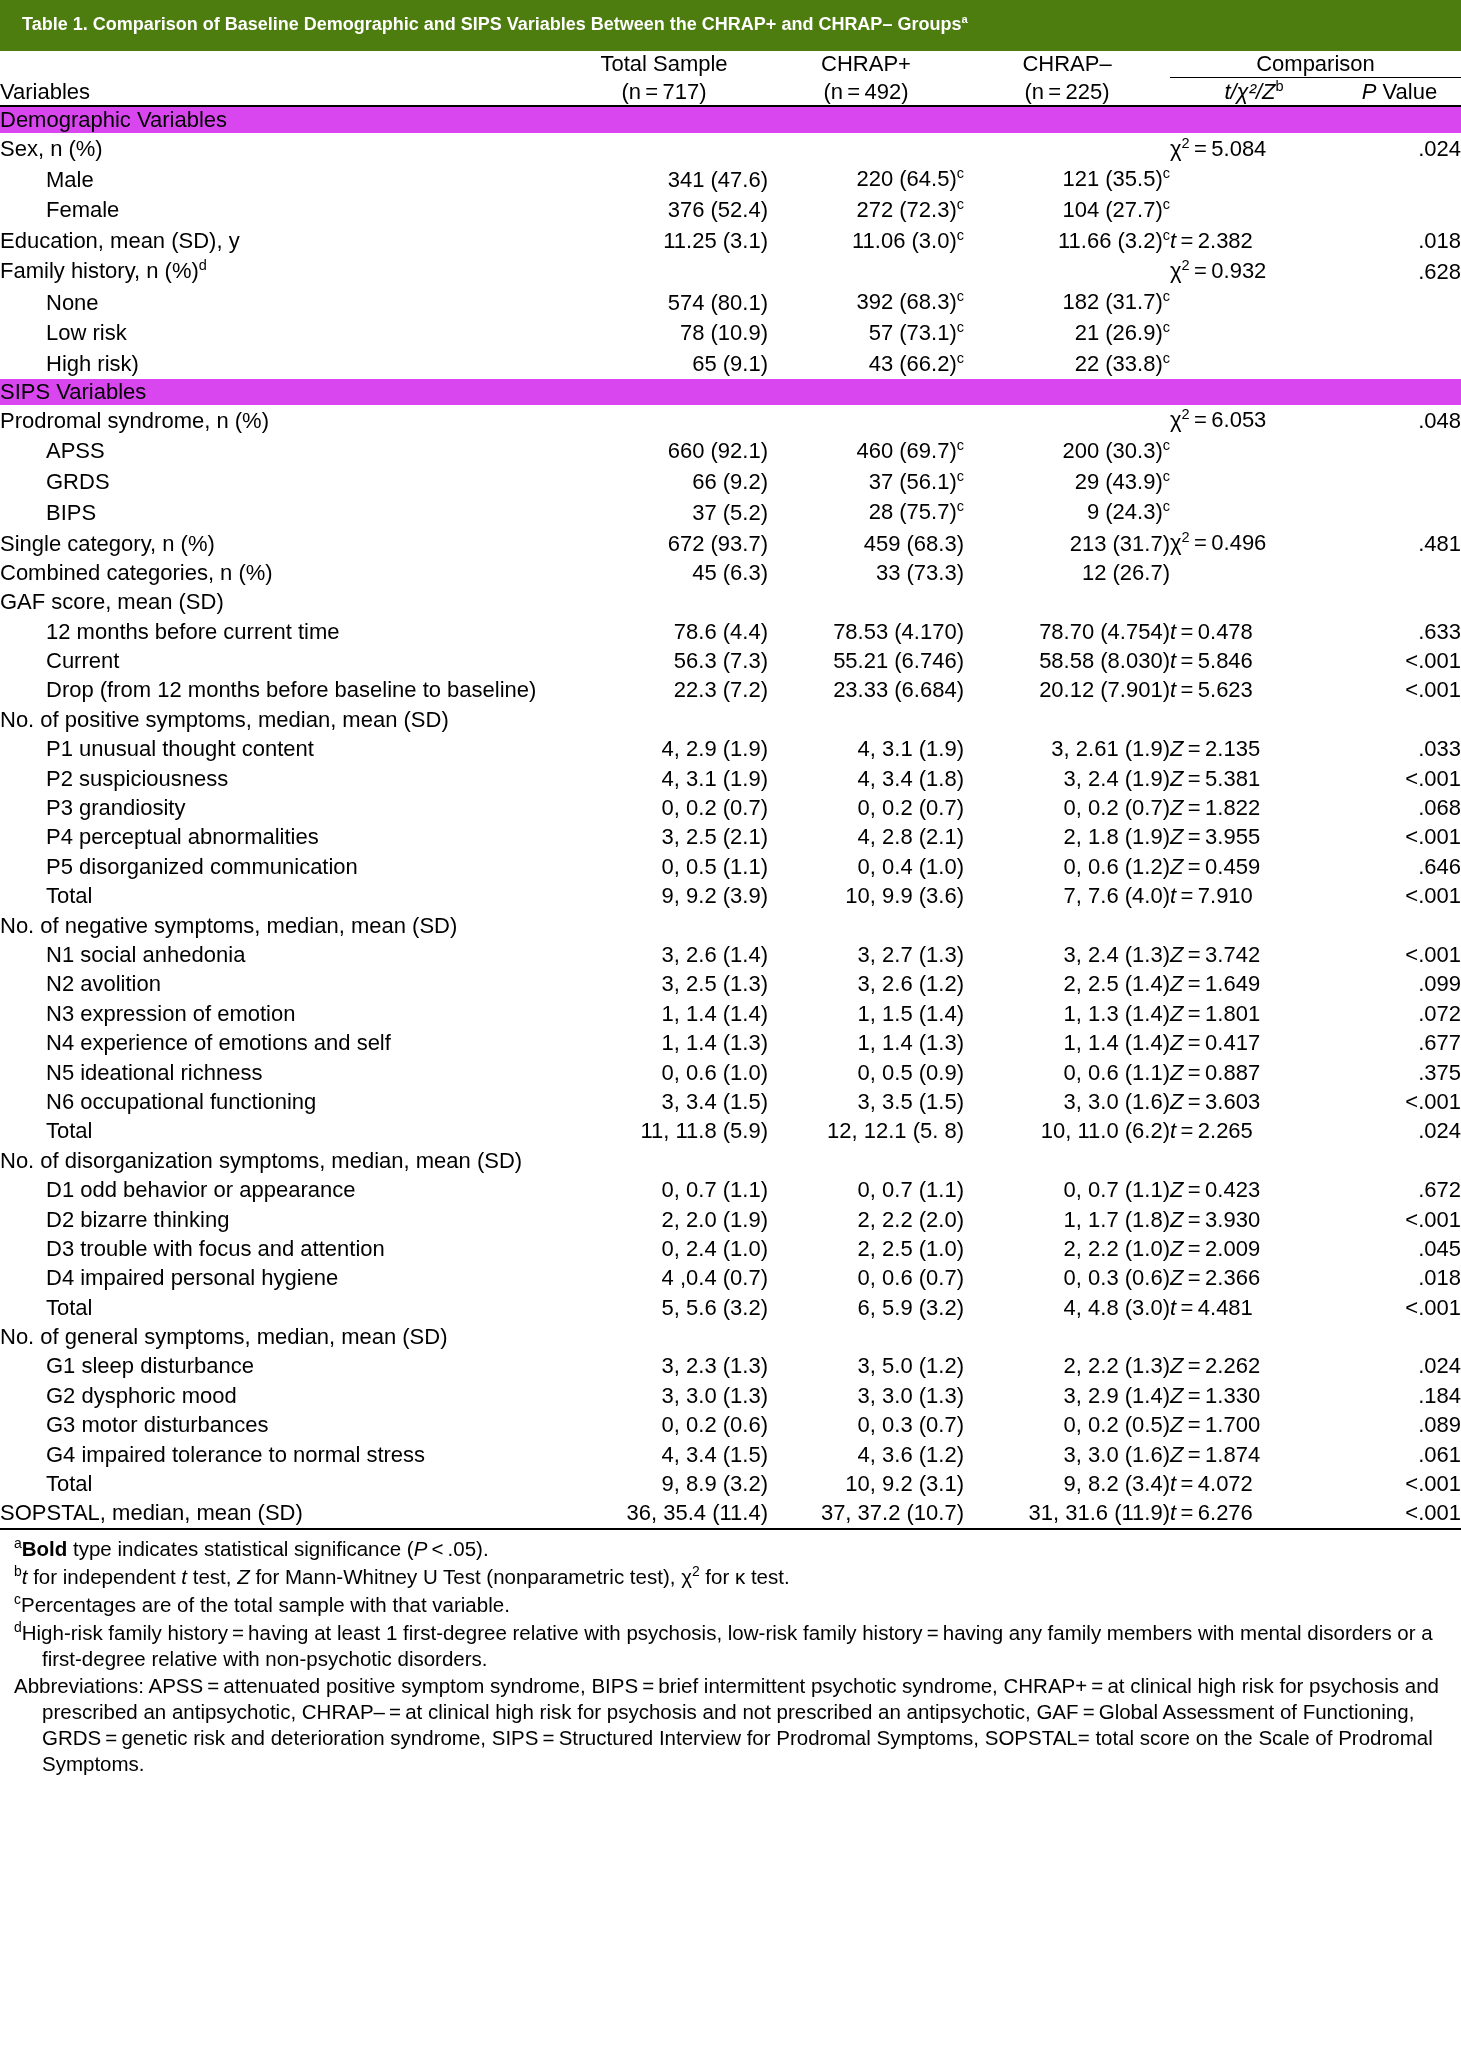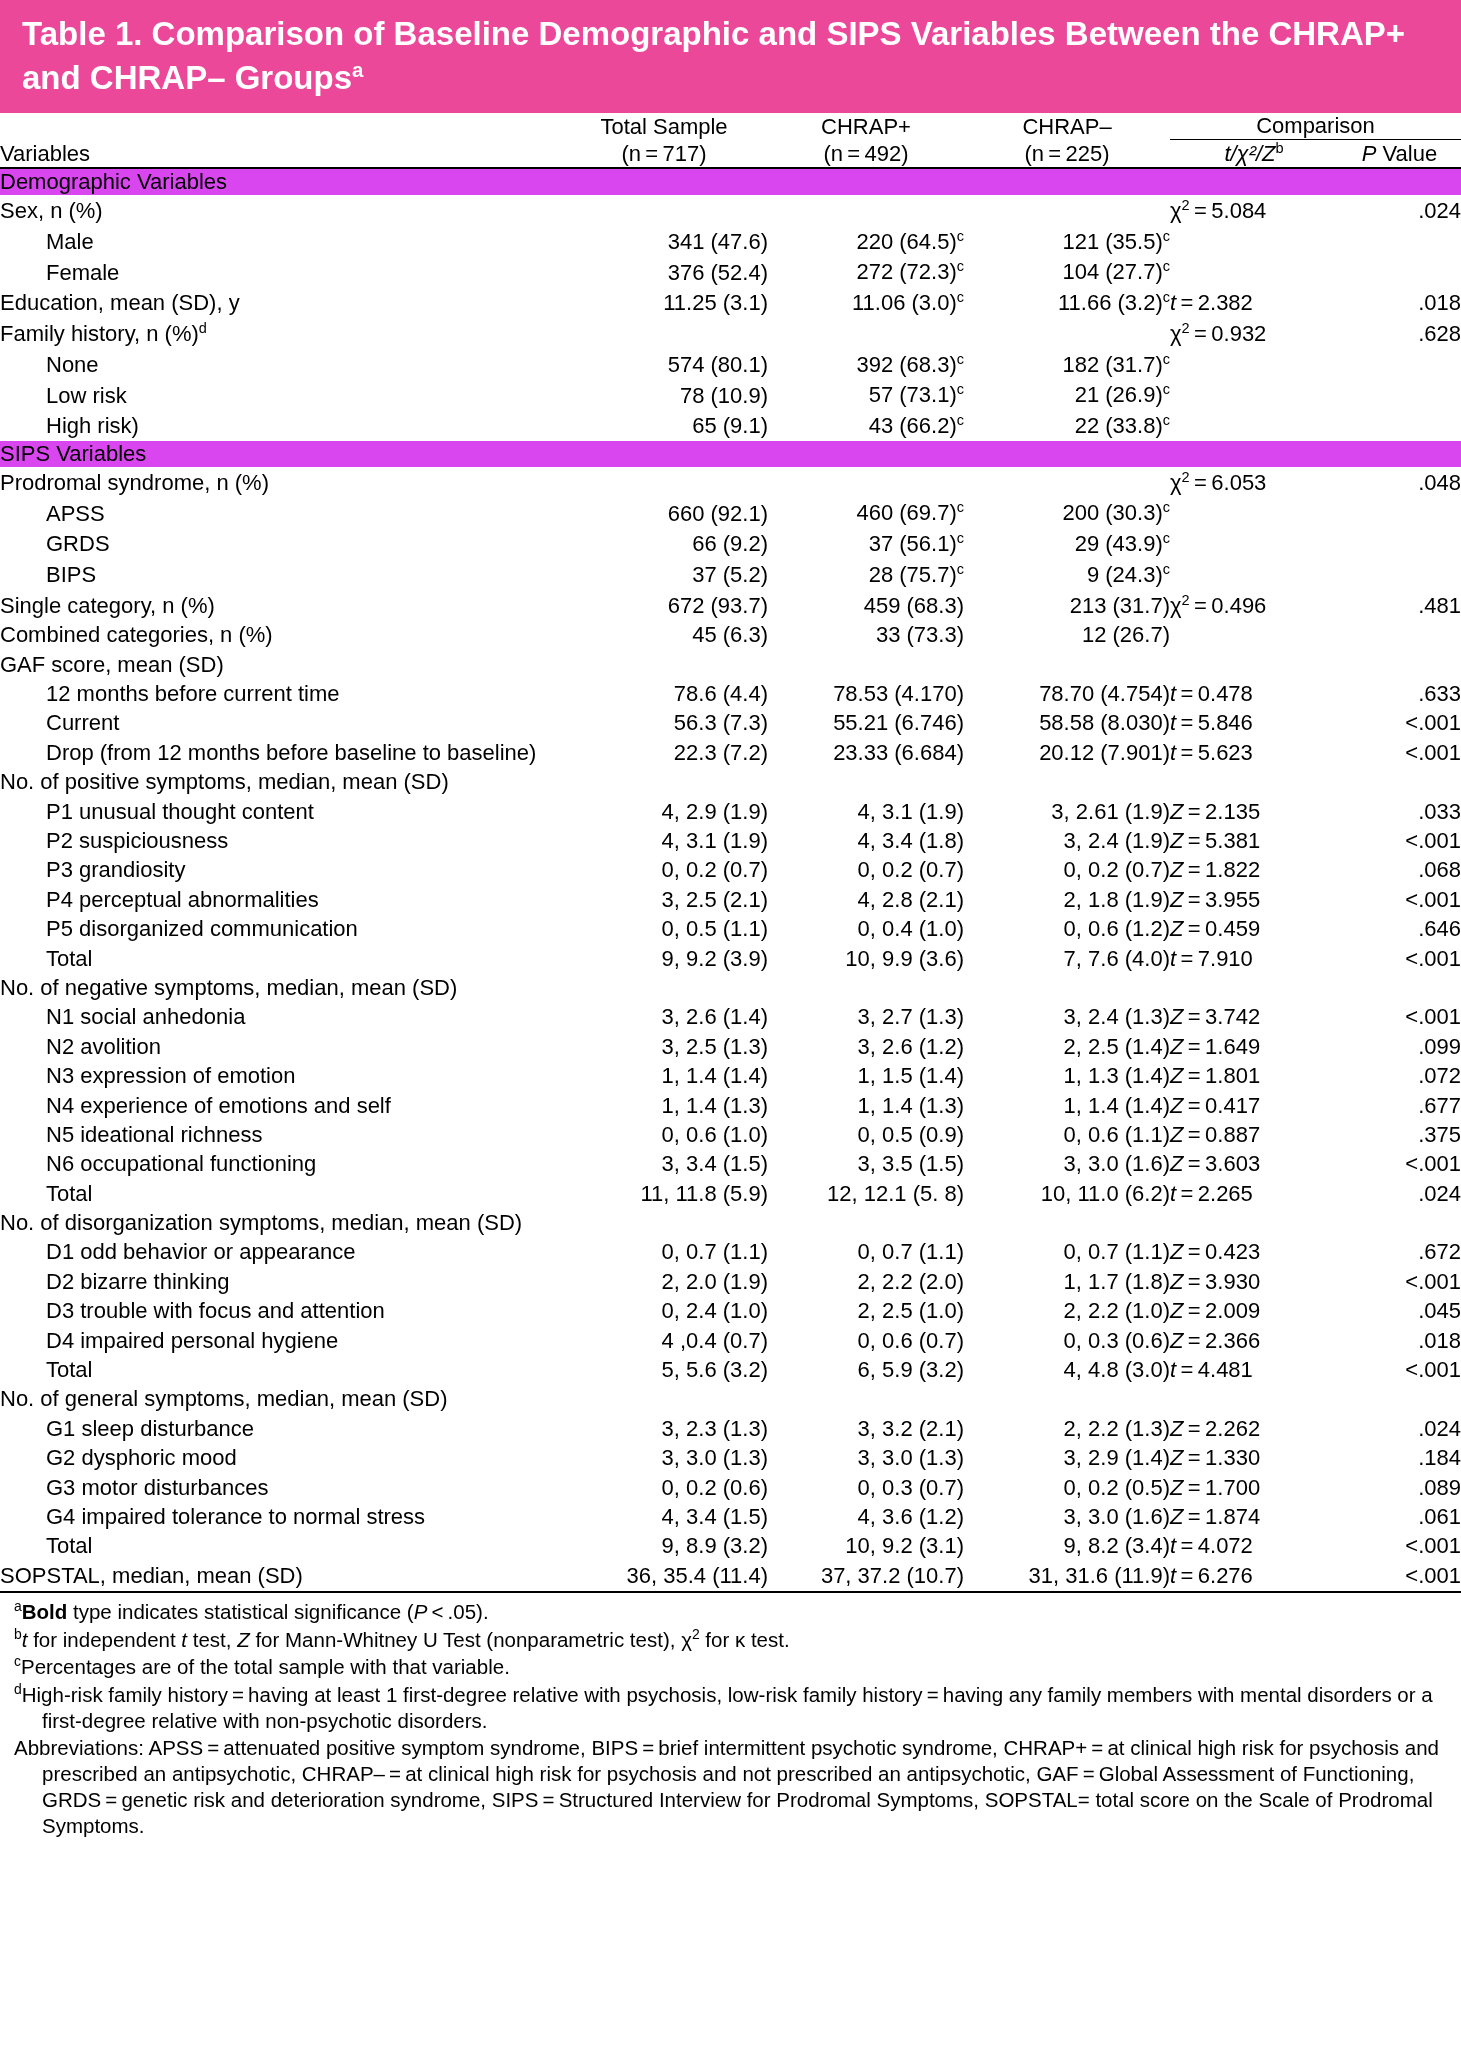--- a/index.html
+++ b/index.html
@@ -10,23 +10,23 @@
     font-family: "Liberation Sans", sans-serif;
     color: #000000;
     -webkit-font-smoothing: antialiased;
   }
   .page {
     width: 1461px;
     padding: 0;
   }
   
   .title-bar {
-    background: #ec4899;
+    background: #4d7c0f;
     color: #ffffff;
-    font-size: 33px;
+    font-size: 18px;
     font-weight: bold;
     line-height: 1.32;
     padding: 12px 22px 14px 22px;
   }
   .title-bar sup { font-size: 0.62em; vertical-align: super; font-weight: bold; }
 
   
   table.main {
     width: 100%;
     border-collapse: collapse;
@@ -444,21 +444,21 @@
           <td class="var">No. of general symptoms, median, mean (SD)</td>
           <td class="num"></td>
           <td class="num"></td>
           <td class="num"></td>
           <td class="stat"></td>
           <td class="pval"></td>
         </tr>
         <tr class="data">
           <td class="var indent1">G1 sleep disturbance</td>
           <td class="num">3, 2.3 (1.3)</td>
-          <td class="num">3, 3.2 (2.1)</td>
+          <td class="num">3, 5.0 (1.2)</td>
           <td class="num">2, 2.2 (1.3)</td>
           <td class="stat"><i>Z</i> = 2.262</td>
           <td class="pval bold">.024</td>
         </tr>
         <tr class="data">
           <td class="var indent1">G2 dysphoric mood</td>
           <td class="num">3, 3.0 (1.3)</td>
           <td class="num">3, 3.0 (1.3)</td>
           <td class="num">3, 2.9 (1.4)</td>
           <td class="stat"><i>Z</i> = 1.330</td>

